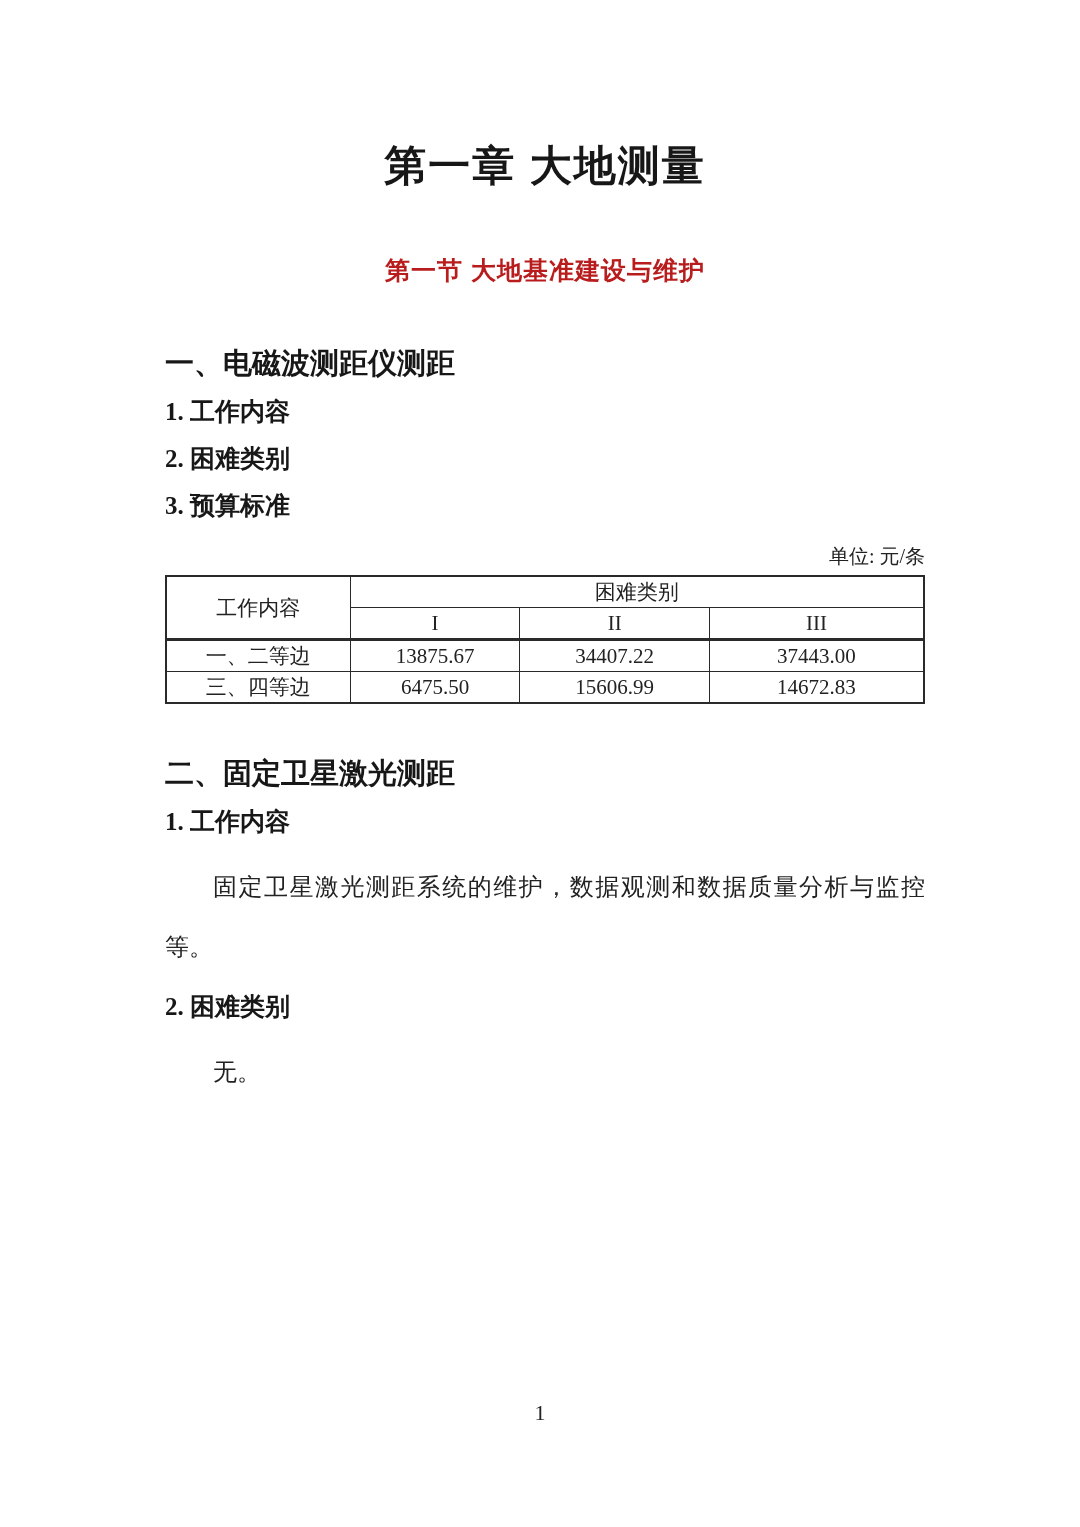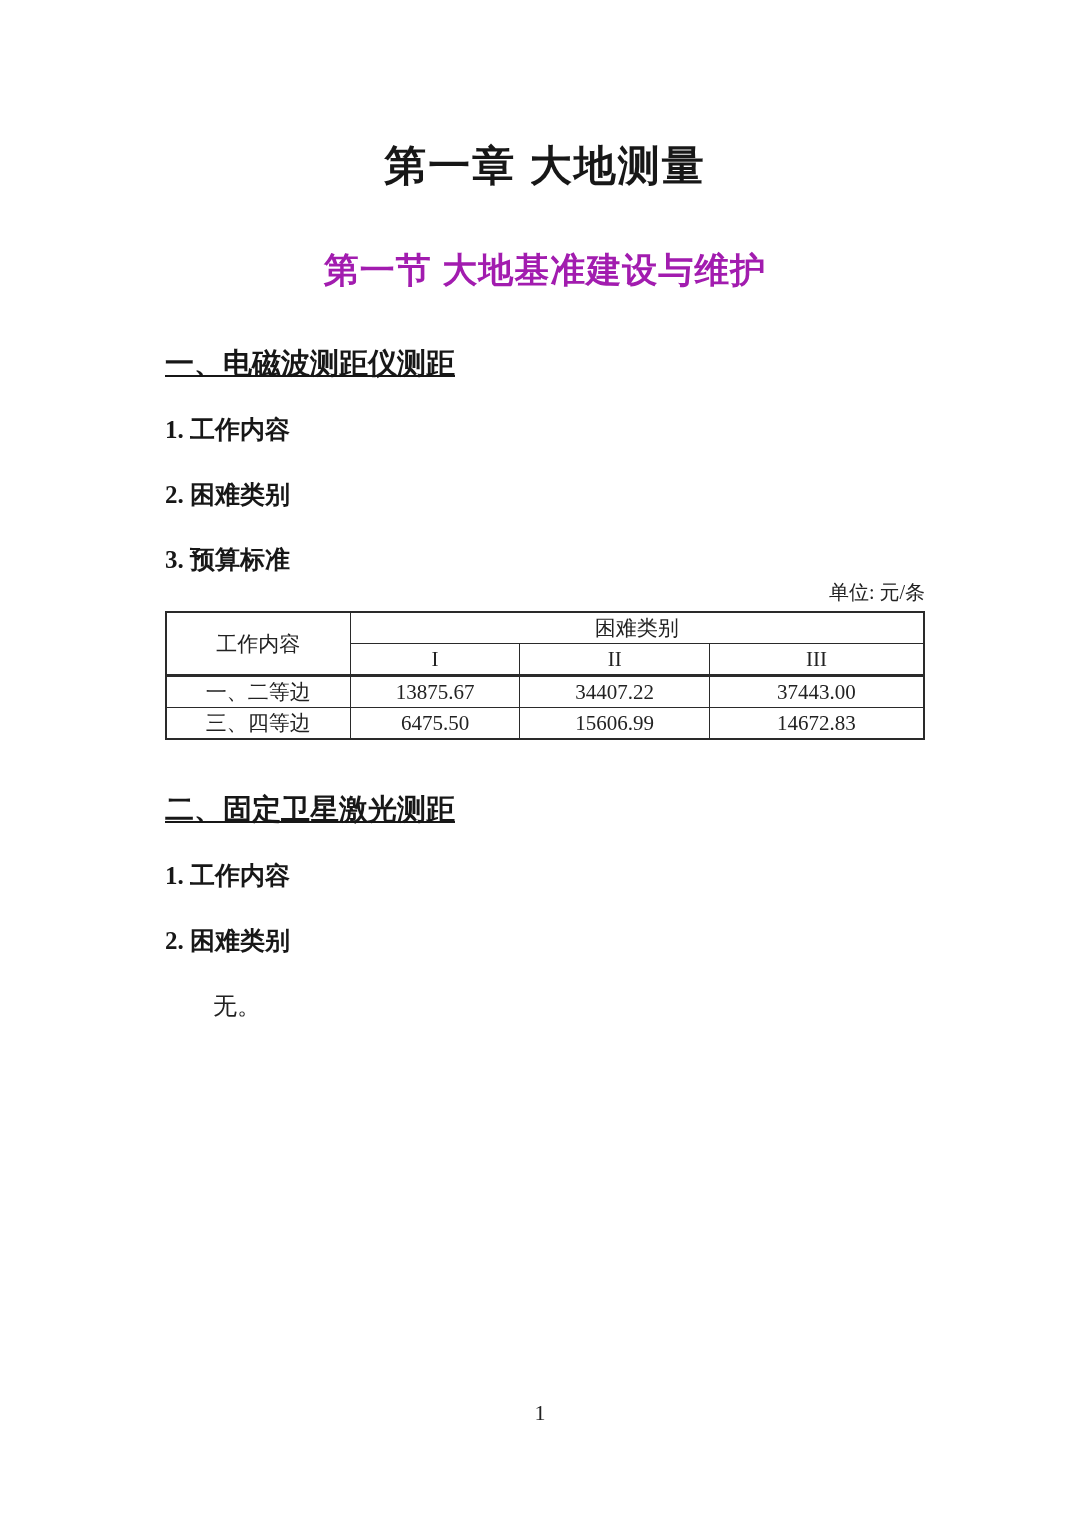--- a/index.html
+++ b/index.html
@@ -28,57 +28,56 @@
     font-size: 42px;
     line-height: 56px;
     text-align: center;
     margin: 0;
     color: #171717;
     letter-spacing: 2px;
   }
   .section-title {
     font-family: "Liberation Sans", sans-serif;
     font-weight: bold;
-    font-size: 35px;
+    font-size: 25px;
     line-height: 48px;
     text-align: center;
     margin: 52px 0 0 0;
-    color: #a21caf;
+    color: #b91c1c;
     letter-spacing: 1px;
   }
   .sec-heading {
     font-family: "Liberation Sans", sans-serif;
     font-weight: bold;
     font-size: 29px;
     line-height: 38px;
     margin: 50px 0 0 0;
     color: #171717;
-    text-decoration: underline;
   }
   .sub-heading {
     font-family: "Liberation Serif", serif;
     font-weight: bold;
     font-size: 25px;
     line-height: 34px;
-    margin: 31px 0 0 0;
+    margin: 13px 0 0 0;
     color: #171717;
   }
   .body-para {
     font-size: 24px;
     line-height: 60px;
     text-align: justify;
     text-indent: 2em;
     margin: 18px 0 0 0;
     color: #222222;
   }
   .unit-note {
     font-size: 20px;
     line-height: 26px;
     text-align: right;
-    margin: 2px 0 6px 0;
+    margin: 20px 0 6px 0;
     color: #222222;
   }
   table.price-table {
     width: 100%;
     border-collapse: collapse;
     table-layout: fixed;
     font-size: 21px;
     color: #222222;
   }
   table.price-table col.c0 { width: 24.3%; }
@@ -154,19 +153,20 @@
         <td>6475.50</td>
         <td>15606.99</td>
         <td>14672.83</td>
       </tr>
     </tbody>
   </table>
 
   <h3 class="sec-heading">二、固定卫星激光测距</h3>
 
   <h4 class="sub-heading">1. 工作内容</h4>
+  <p class="body-para">固定卫星激光测距系统的维护，数据观测和数据质量分析与监控等。</p>
 
   <h4 class="sub-heading">2. 困难类别</h4>
   <p class="body-para">无。</p>
 
   <div class="page-number">1</div>
 
 </div>
 
 </body></html>

